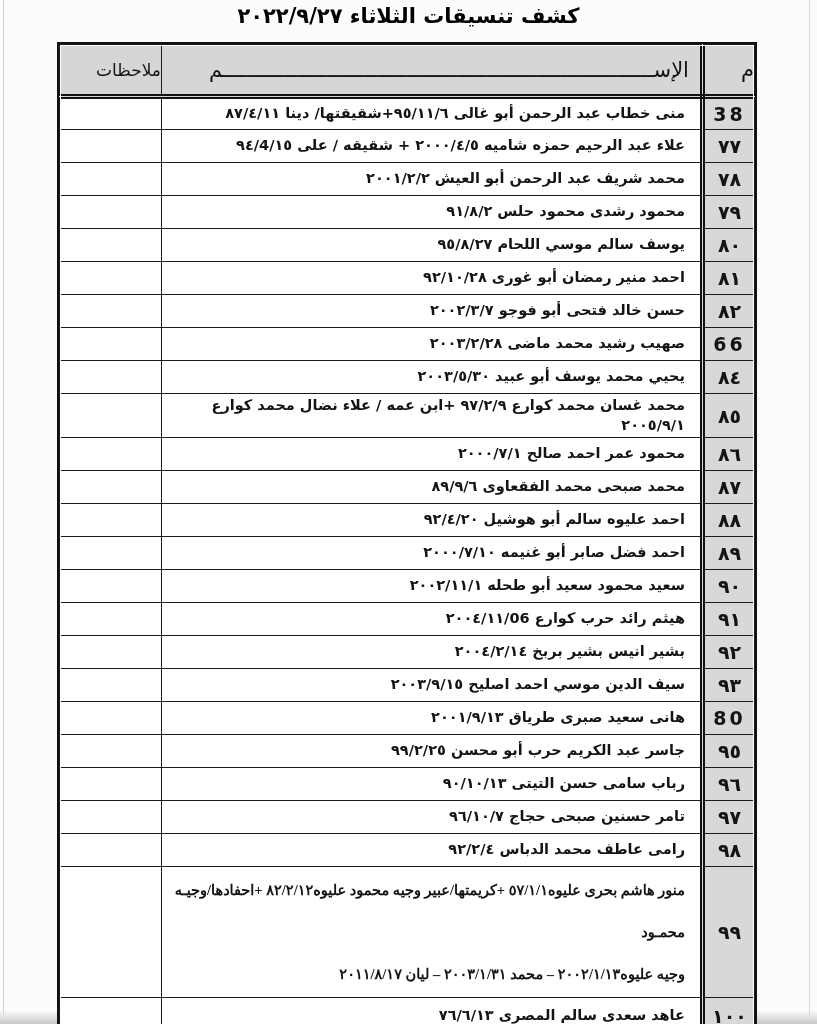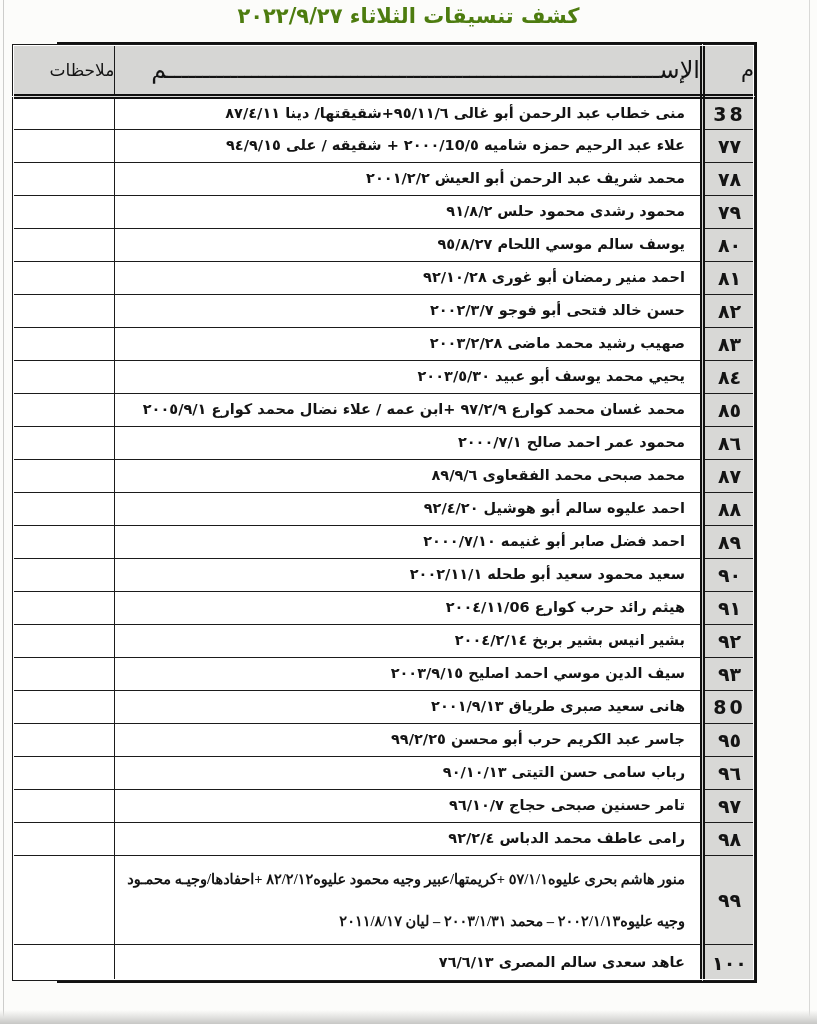--- a/index.html
+++ b/index.html
@@ -33,21 +33,21 @@
     position: absolute; left: 0; bottom: 0; width: 100%; height: 14px;
     background: linear-gradient(0deg, #c7c7c5 0px, #e3e3e1 7px, rgba(252,252,250,0) 14px);
   }
 
   .page-title {
     position: absolute;
     top: 4px; left: 0; width: 100%;
     text-align: center;
     font-size: 21px;
     font-weight: bold;
-    color: #4d7c0f;
+    color: #000000;
     letter-spacing: .5px;
   }
 
   
   .table-wrap {
     position: absolute;
     top: 42px;
     left: 57px;
     width: 700px;
     border: 2.5px solid #111;
@@ -68,21 +68,21 @@
   }
 
   thead th {
     background: var(--header_bg, #d6d6d4);
     border-bottom: 5px double #111;
     height: 52px;
     font-weight: normal;
     padding-left: 36px;
   }
   th.col-num  { width: 47px;  font-size: 21px; border-left: 5px double #111; }
-  th.col-name { width: 556px; font-size: 24px; }
+  th.col-name { width: 556px; font-size: 21px; }
   th.col-notes{ width: 94px;  font-size: 17px; }
 
   tbody td { height: 33px; }
 
   td.cell-num {
     background: var(--num_bg, #d8d8d6);
     text-align: center;
     font-weight: bold;
     font-size: 19px;
     letter-spacing: 3px;
@@ -123,21 +123,21 @@
         </tr>
       </thead>
       <tbody>
           <tr>
             <td class="cell-num">38</td>
             <td class="cell-name">منى خطاب عبد الرحمن أبو غالى ٩٥/١١/٦+شقيقتها/ دينا ٨٧/٤/١١</td>
             <td class="cell-notes"></td>
           </tr>
           <tr>
             <td class="cell-num">٧٧</td>
-            <td class="cell-name">علاء عبد الرحيم حمزه شاميه ٢٠٠٠/10/٥ + شقيقه / على ٩٤/٩/١٥</td>
+            <td class="cell-name">علاء عبد الرحيم حمزه شاميه ٢٠٠٠/٤/٥ + شقيقه / على ٩٤/4/١٥</td>
             <td class="cell-notes"></td>
           </tr>
           <tr>
             <td class="cell-num">٧٨</td>
             <td class="cell-name">محمد شريف عبد الرحمن أبو العيش ٢٠٠١/٢/٢</td>
             <td class="cell-notes"></td>
           </tr>
           <tr>
             <td class="cell-num">٧٩</td>
             <td class="cell-name">محمود رشدى محمود حلس ٩١/٨/٢</td>
@@ -152,21 +152,21 @@
             <td class="cell-num">٨١</td>
             <td class="cell-name">احمد منير رمضان أبو غورى ٩٢/١٠/٢٨</td>
             <td class="cell-notes"></td>
           </tr>
           <tr>
             <td class="cell-num">٨٢</td>
             <td class="cell-name">حسن خالد فتحى أبو فوجو ٢٠٠٢/٣/٧</td>
             <td class="cell-notes"></td>
           </tr>
           <tr>
-            <td class="cell-num">٨٣</td>
+            <td class="cell-num">66</td>
             <td class="cell-name">صهيب رشيد محمد ماضى ٢٠٠٣/٢/٢٨</td>
             <td class="cell-notes"></td>
           </tr>
           <tr>
             <td class="cell-num">٨٤</td>
             <td class="cell-name">يحيي محمد يوسف أبو عبيد ٢٠٠٣/٥/٣٠</td>
             <td class="cell-notes"></td>
           </tr>
           <tr>
             <td class="cell-num">٨٥</td>

